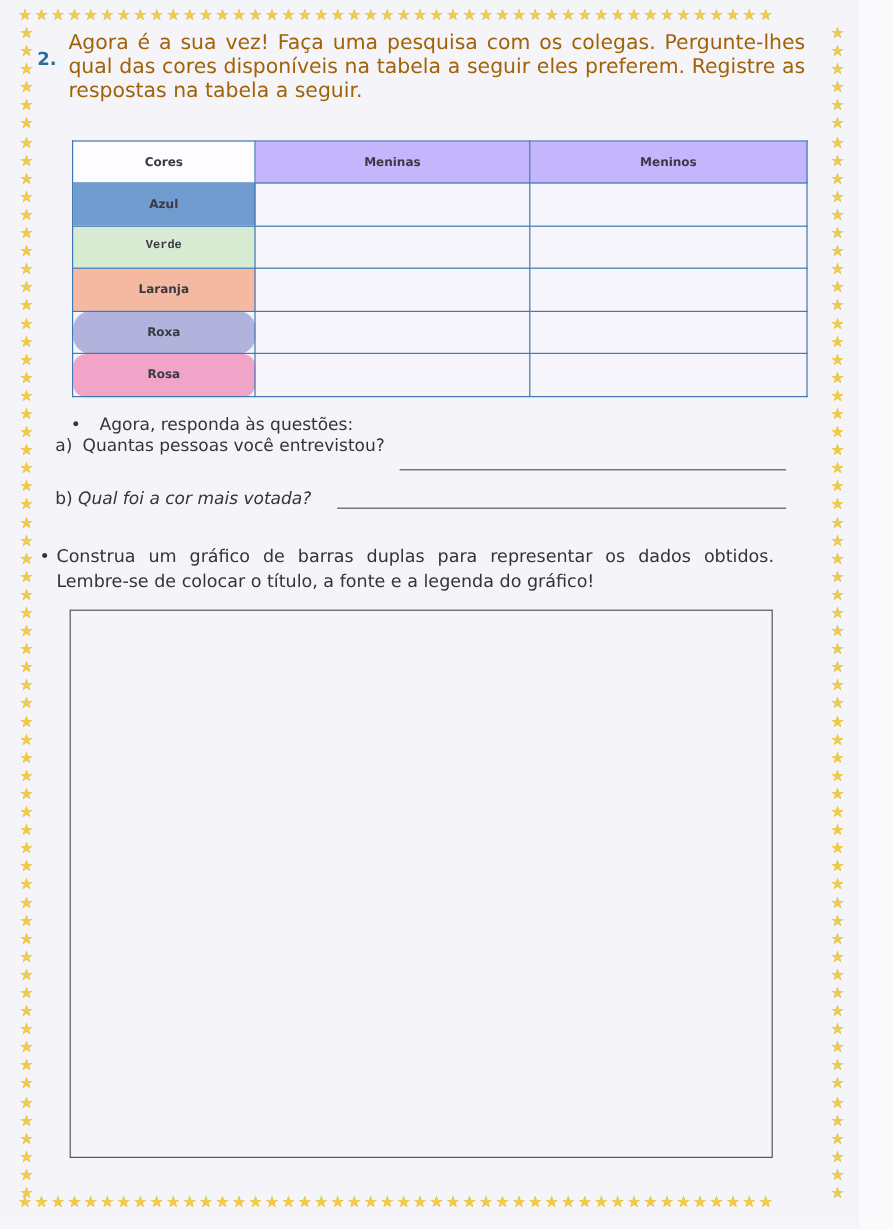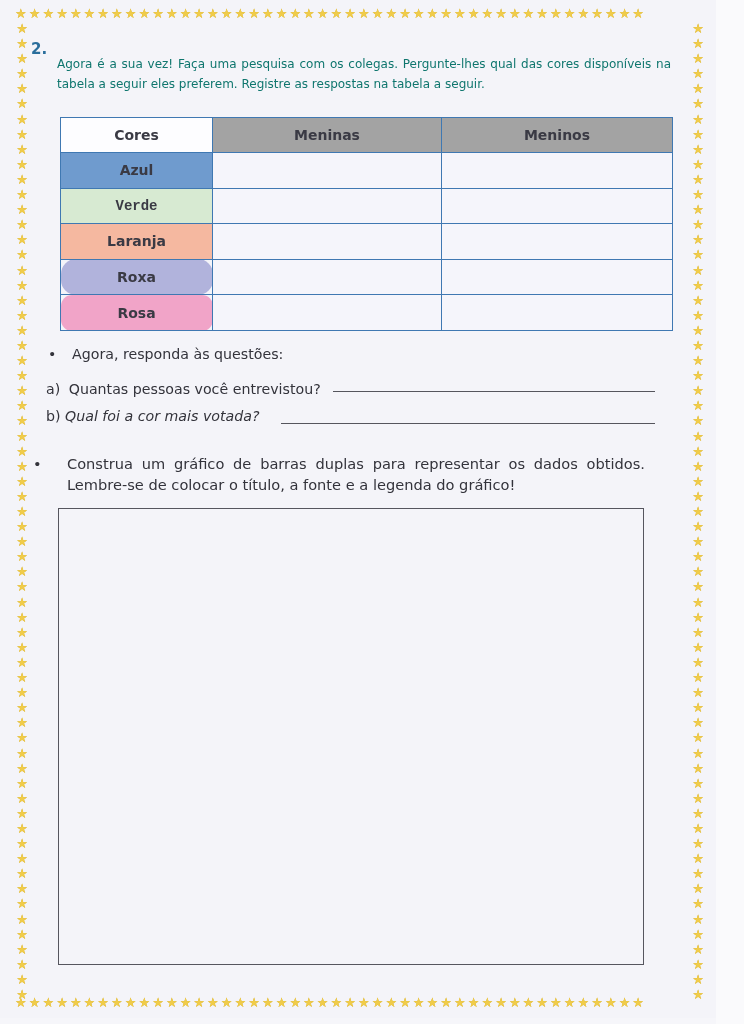--- a/index.html
+++ b/index.html
@@ -21,54 +21,54 @@
   .star-row { white-space: nowrap; letter-spacing: 2.05px; }
   .star-col { width: 14px; text-align: center; }
   .star-col span { display: block; height: 15.1px; text-shadow: 0 0 0.5px #c9a020; }
   .star-row span { text-shadow: 0 0 0.5px #c9a020; }
 
   .q-number {
     position: absolute; left: 31px; top: 40px; font-weight: bold; font-size: 15px;
     color: #2a6e9c;
   }
   .q-text {
-    position: absolute; left: 57px; top: 54px; width: 614px;
-    font-size: 12px; line-height: 20px; text-align: justify; color: #0f766e;
+    position: absolute; left: 57px; top: 26px; width: 614px;
+    font-size: 17px; line-height: 20px; text-align: justify; color: #a16207;
   }
 
   table.survey {
     position: absolute; left: 60px; top: 117px; width: 612px; height: 214px;
     border-collapse: collapse; table-layout: fixed;
-    font-size: 14px; font-weight: bold;
+    font-size: 10px; font-weight: bold;
   }
   table.survey td, table.survey th {
     border: 1.3px solid #3f78b2; text-align: center; padding: 0; color: #3a3a44;
   }
-  table.survey th { height: 34px; background: #a3a3a3; }
+  table.survey th { height: 34px; background: #c4b5fd; }
   table.survey th.first { background: #fdfdff; }
   table.survey td { height: 34.5px; background: #f5f5fb; }
   .c-azul { background: #6f9bce !important; }
   .c-verde { background: #d7ead2 !important; font-family: Liberation Mono, monospace; }
   .c-laranja { background: #f5b8a0 !important; margin-top: 36px; }
   .c-roxa { background: #b1b3dc !important; border-radius: 15px; }
   .c-rosa { background: #f1a4c8 !important; border-radius: 11px; }
 
   .bullet-line {
     position: absolute; font-size: 14.2px; color: #33333b; white-space: nowrap;
   }
   .bullet-dot { display: inline-block; width: 24px; }
   .answer-line {
     position: absolute; height: 0; border-bottom: 1px solid #55555d;
   }
   .chart-intro {
     position: absolute; left: 33px; top: 454px; width: 612px;
     font-size: 14.6px; line-height: 20.5px; color: #33333b;
   }
   .chart-intro .dot { position: absolute; left: 0; top: 0; }
-  .chart-intro .txt { margin-left: 34px; text-align: justify; display: block; }
+  .chart-intro .txt { margin-left: 14px; text-align: justify; display: block; }
   .chart-box {
     position: absolute; left: 58px; top: 508px; width: 584px; height: 455px;
     border: 1.4px solid #55555e; background: #f4f4f9;
   }
 </style>
 </head>
 <body>
 
 <div class="page-shade"></div>
 <div class="right-margin"></div>
@@ -248,25 +248,25 @@
       <td></td>
     </tr>
     <tr>
       <td class="c-rosa">Rosa</td>
       <td></td>
       <td></td>
     </tr>
   </tbody>
 </table>
 
-<div class="bullet-line" style="left:48px; top:346px;">
+<div class="bullet-line" style="left:59px; top:346px;">
   <span class="bullet-dot">•</span><span>Agora, responda às questões:</span>
 </div>
 
-<div class="bullet-line" style="left:46px; top:381px;text-align:right;">
+<div class="bullet-line" style="left:46px; top:364px;text-align:right;">
   <span>a)</span>
   <span style="margin-left:4px;">Quantas pessoas você entrevistou?</span>
 </div>
 <div class="answer-line" style="left:333px; top:391px; width:322px;"><span></span></div>
 
 <div class="bullet-line" style="left:46px; top:408px;">
   <span>b)</span>
   <span style="margin-left:0;font-style:italic;">Qual foi a cor mais votada?</span>
 </div>
 <div class="answer-line" style="left:281px; top:423px; width:374px;"><span></span></div>

